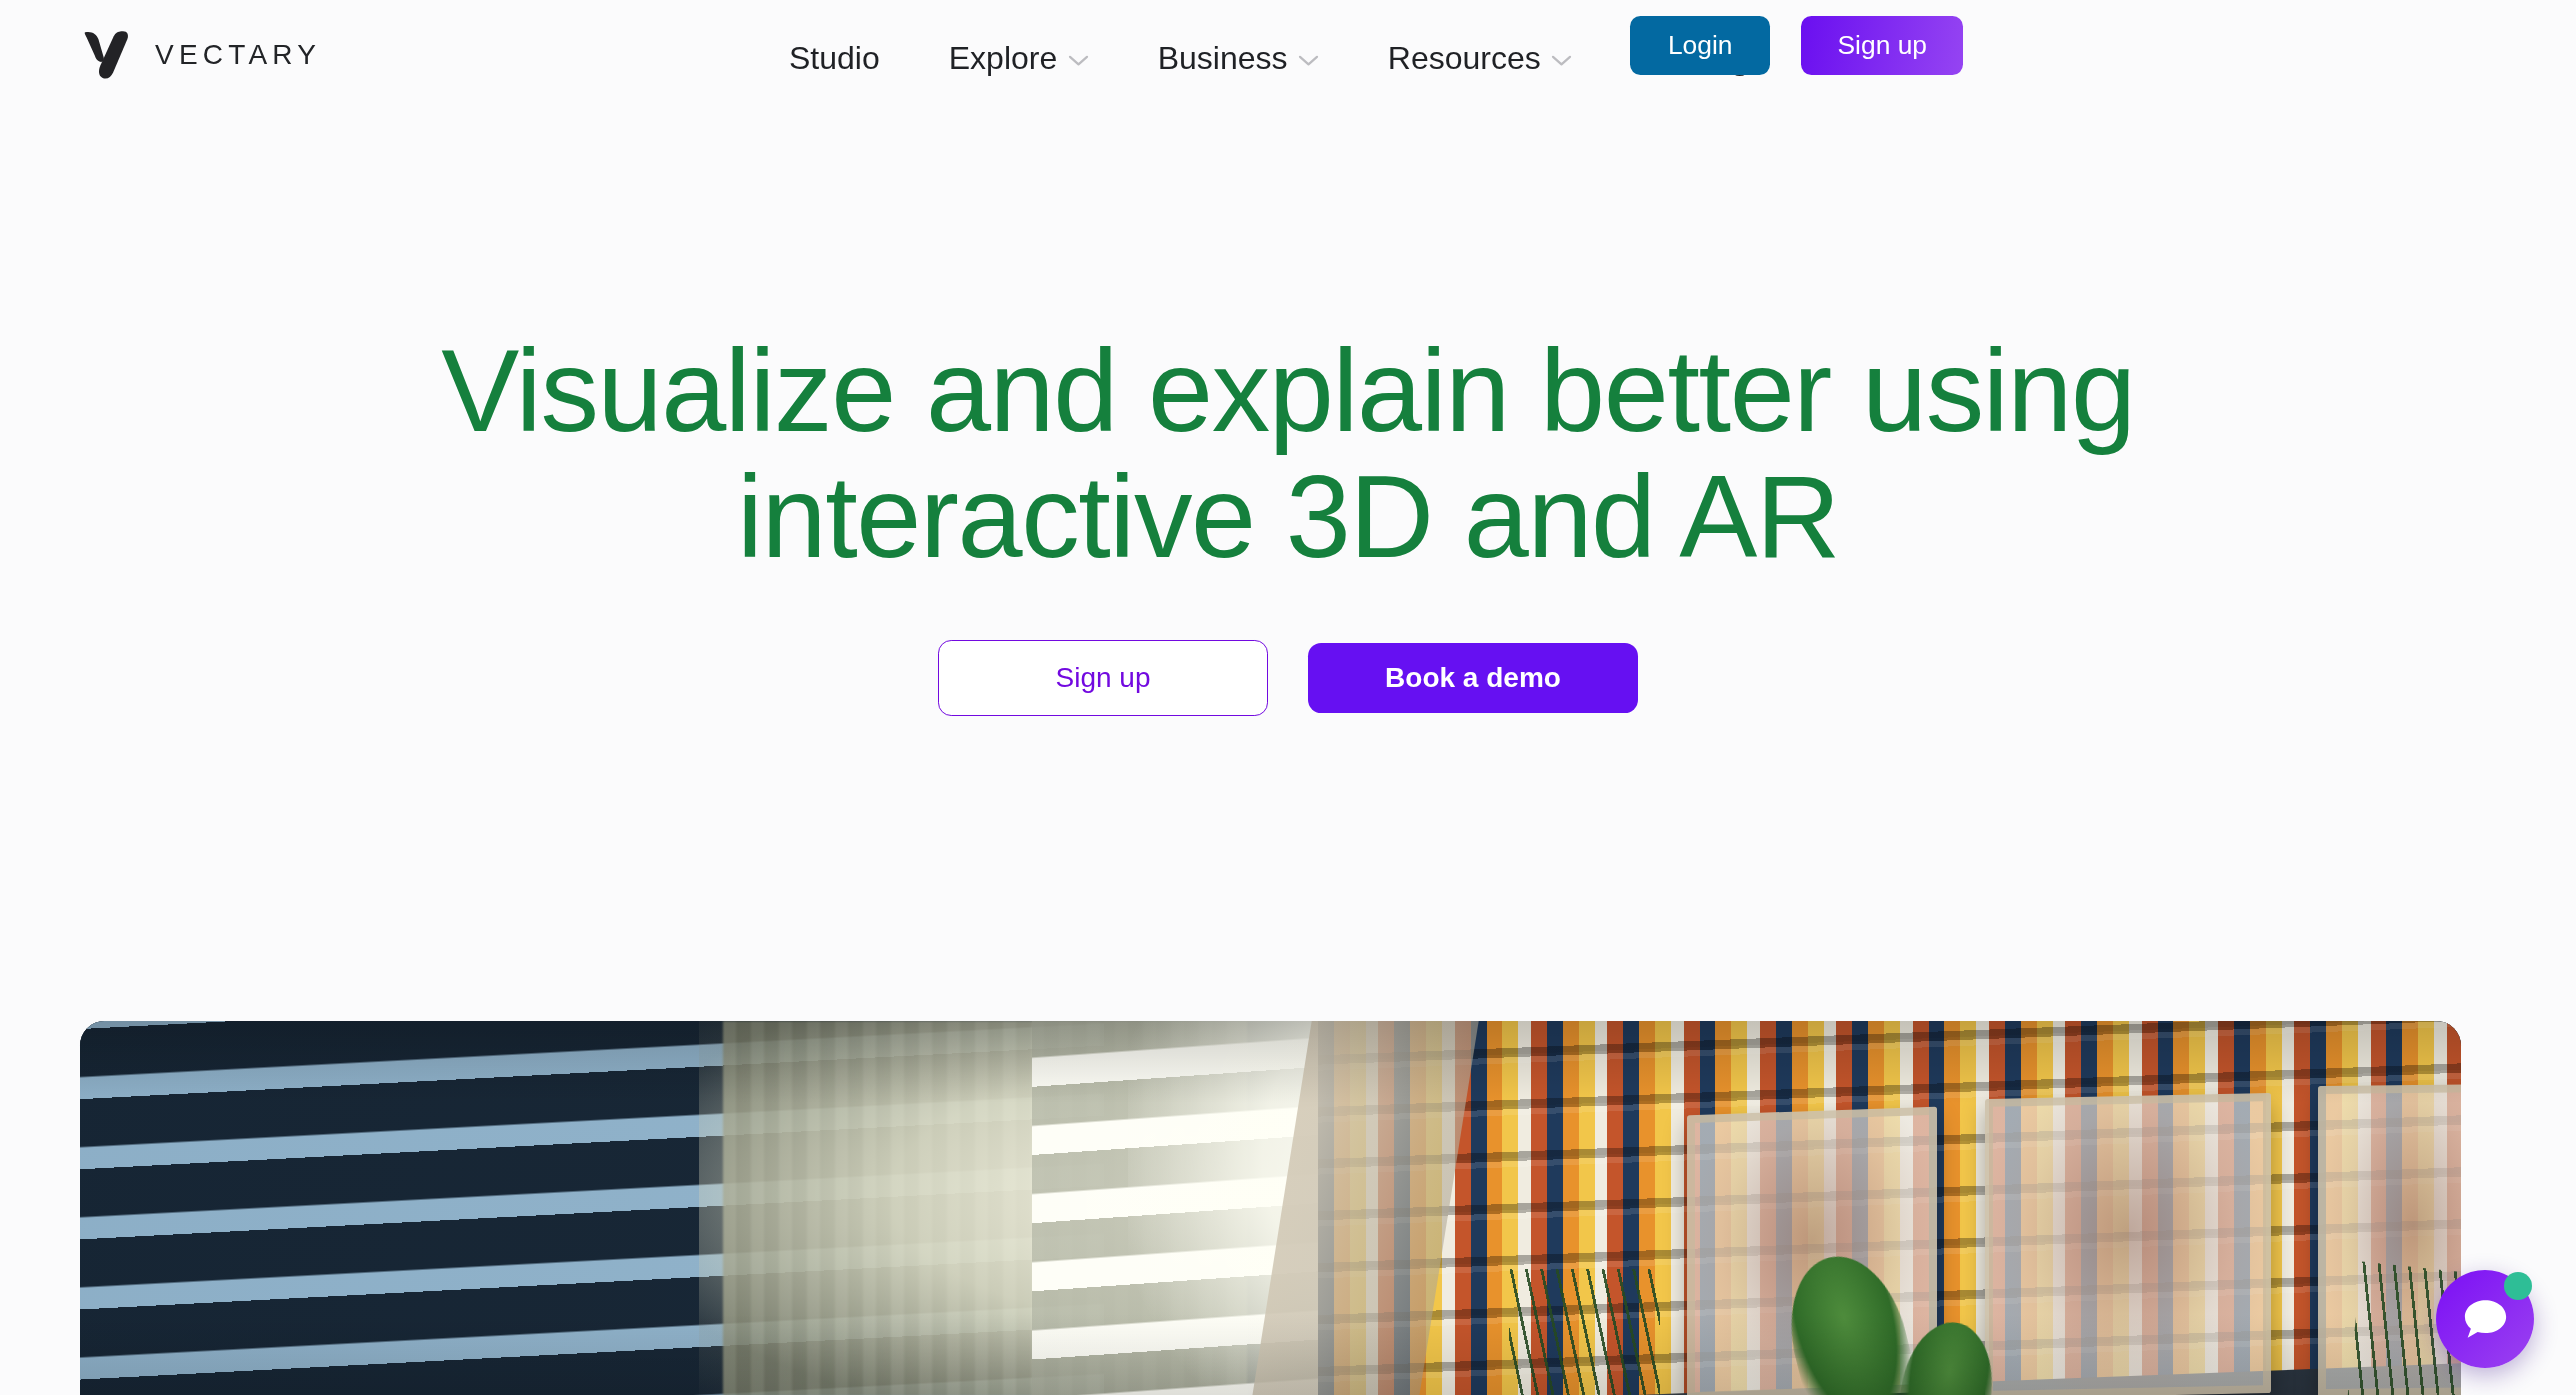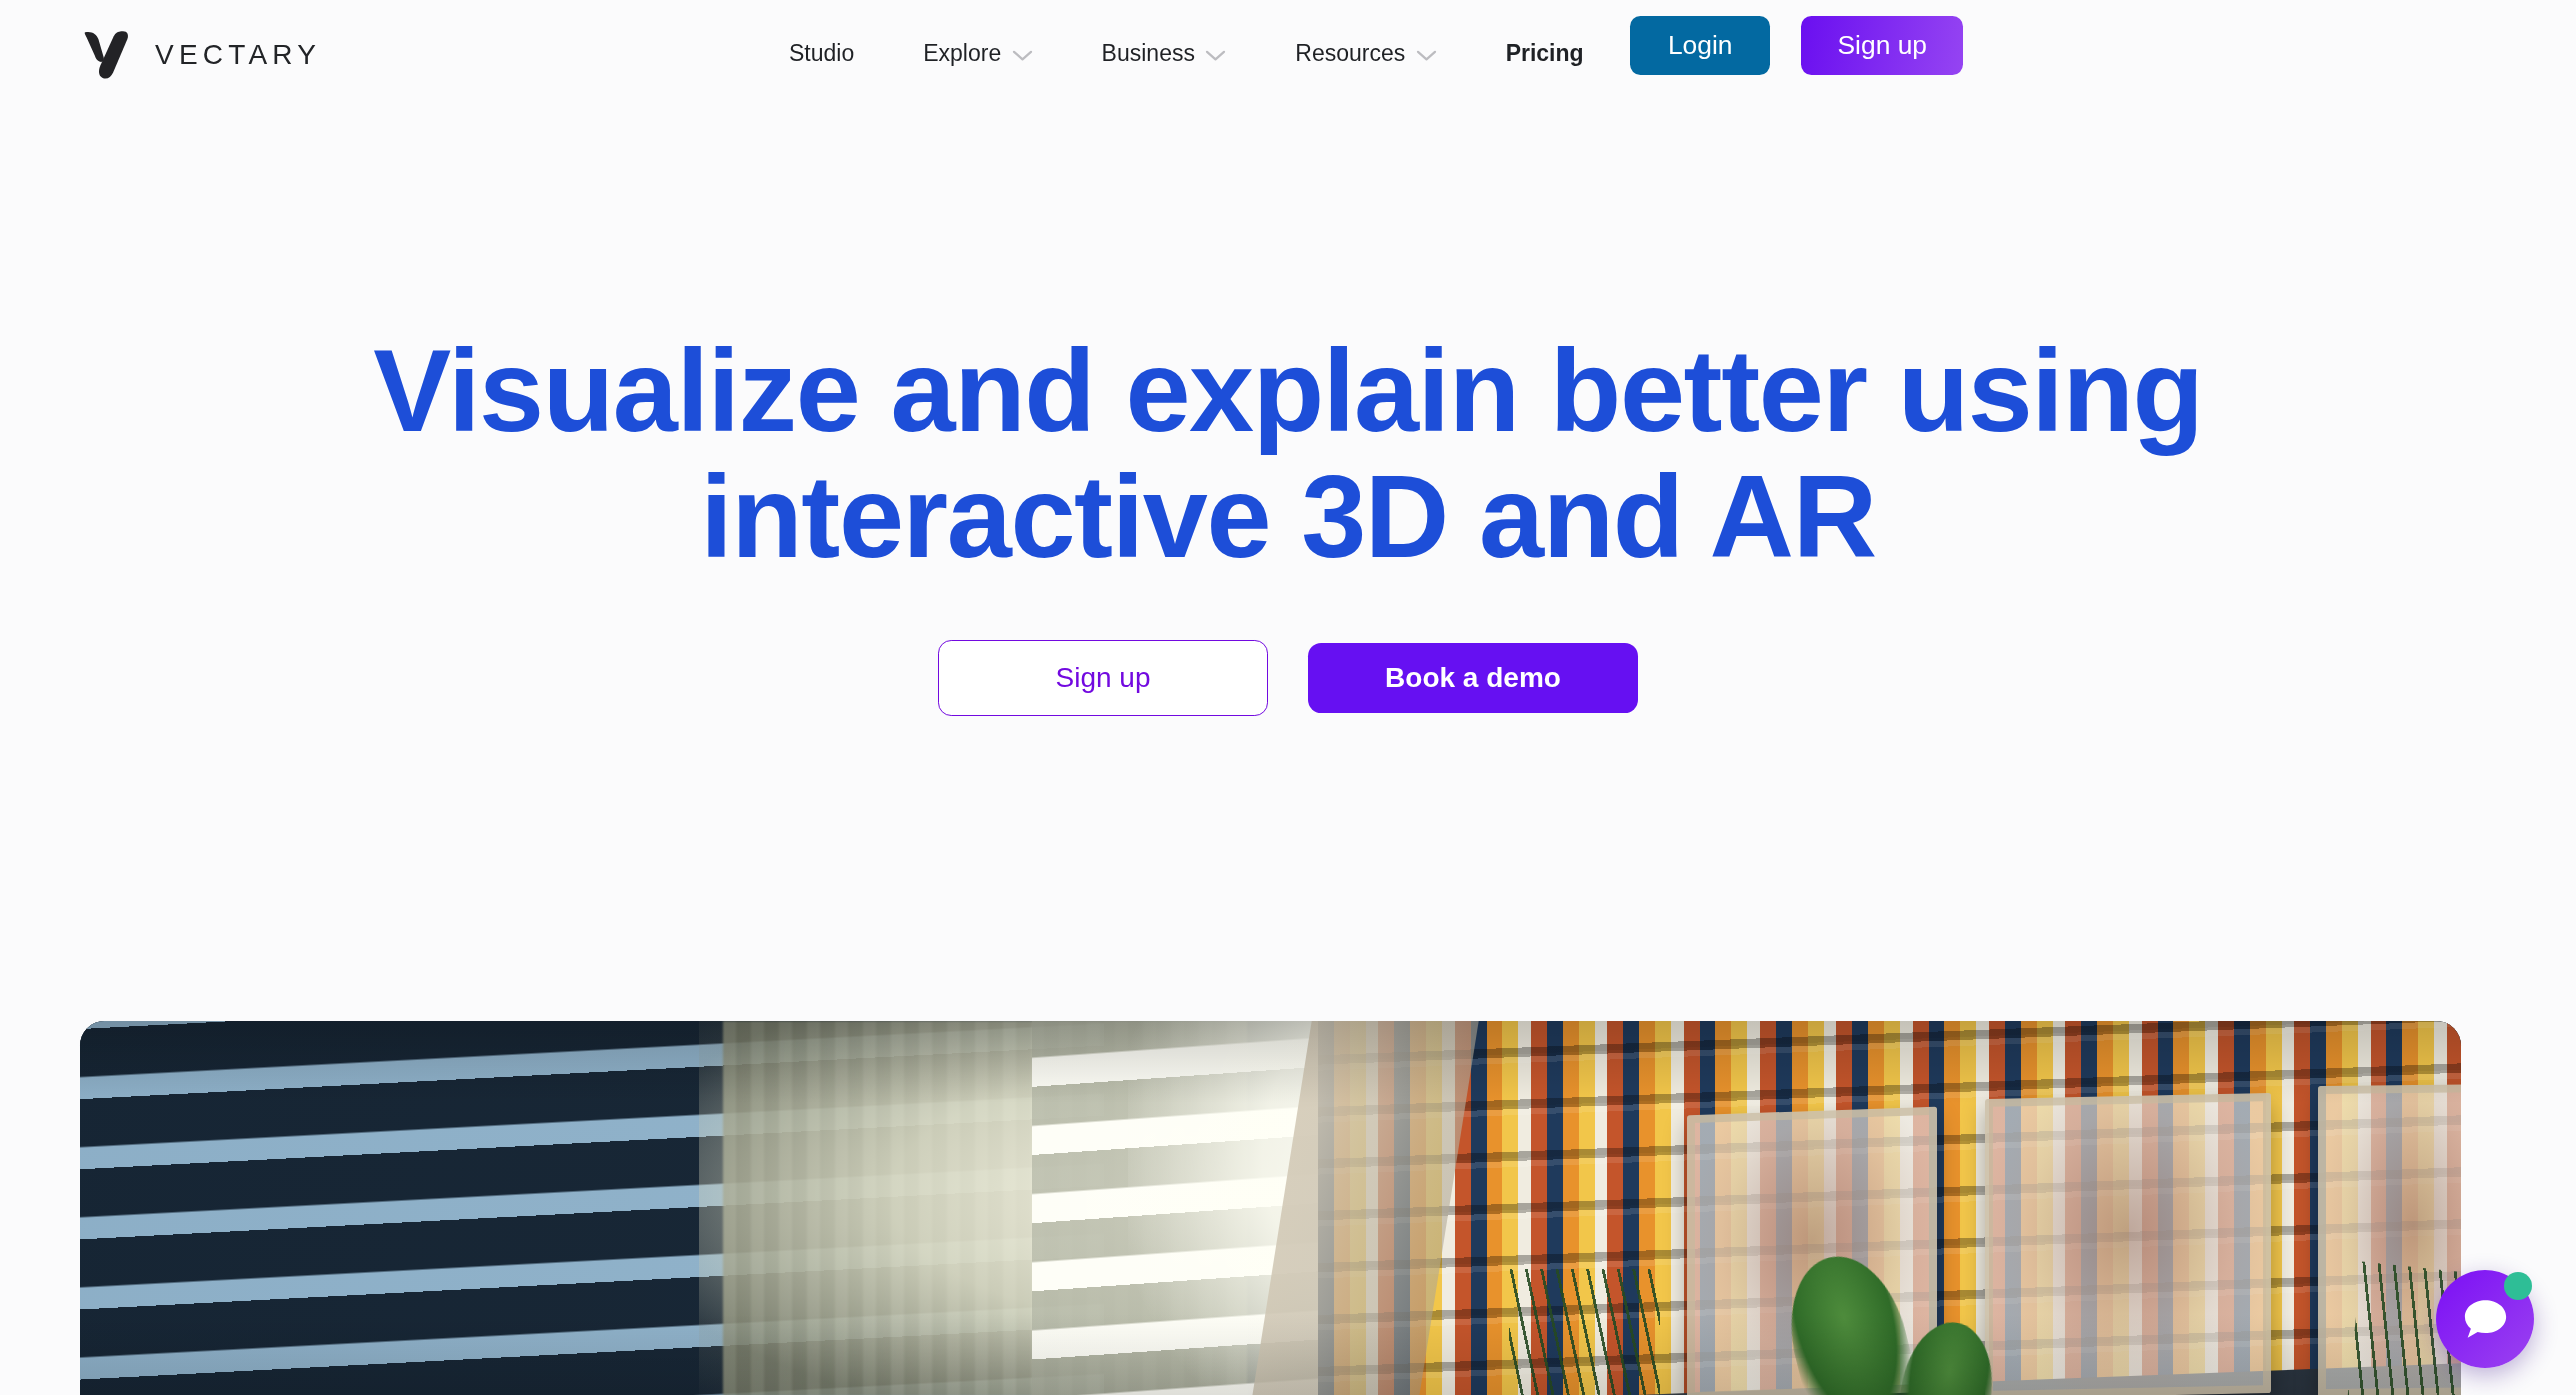--- a/index.html
+++ b/index.html
@@ -52,21 +52,21 @@
     left: 789px;
     top: 34px;
     display: flex;
     align-items: center;
     gap: 0;
   }
   .nav-item {
     display: flex;
     align-items: center;
     gap: 10.4px;
-    font-size: 23px;
+    font-size: 32px;
     color: #1f2125;
     text-decoration: none;
     padding: 5.7px 0;
     margin-right: 69px;
     white-space: nowrap;
     cursor: pointer;
   }
   .nav-item:last-child { margin-right: 0; font-weight: bold; }
   .chev { width: 21px; height: 13.2px; display: block; margin-top: 5.7px; }
 
@@ -109,22 +109,22 @@
   .hero {
     position: absolute;
     top: 106px; left: 0;
     width: 2576px;
     text-align: center;
   }
   .hero-title {
     margin-top: 222px;
     font-size: 117px;
     line-height: 1.08;
-    font-weight: 700;
-    color: #1d4ed8;
+    font-weight: 400;
+    color: #15803d;
     letter-spacing: -1.4px;
     padding: 0 227px;
   }
   .hero-sub {
     margin-top: 53px;
     font-size: 29px;
     line-height: 1.42;
     color: #53565b;
     font-weight: 400;
   }

